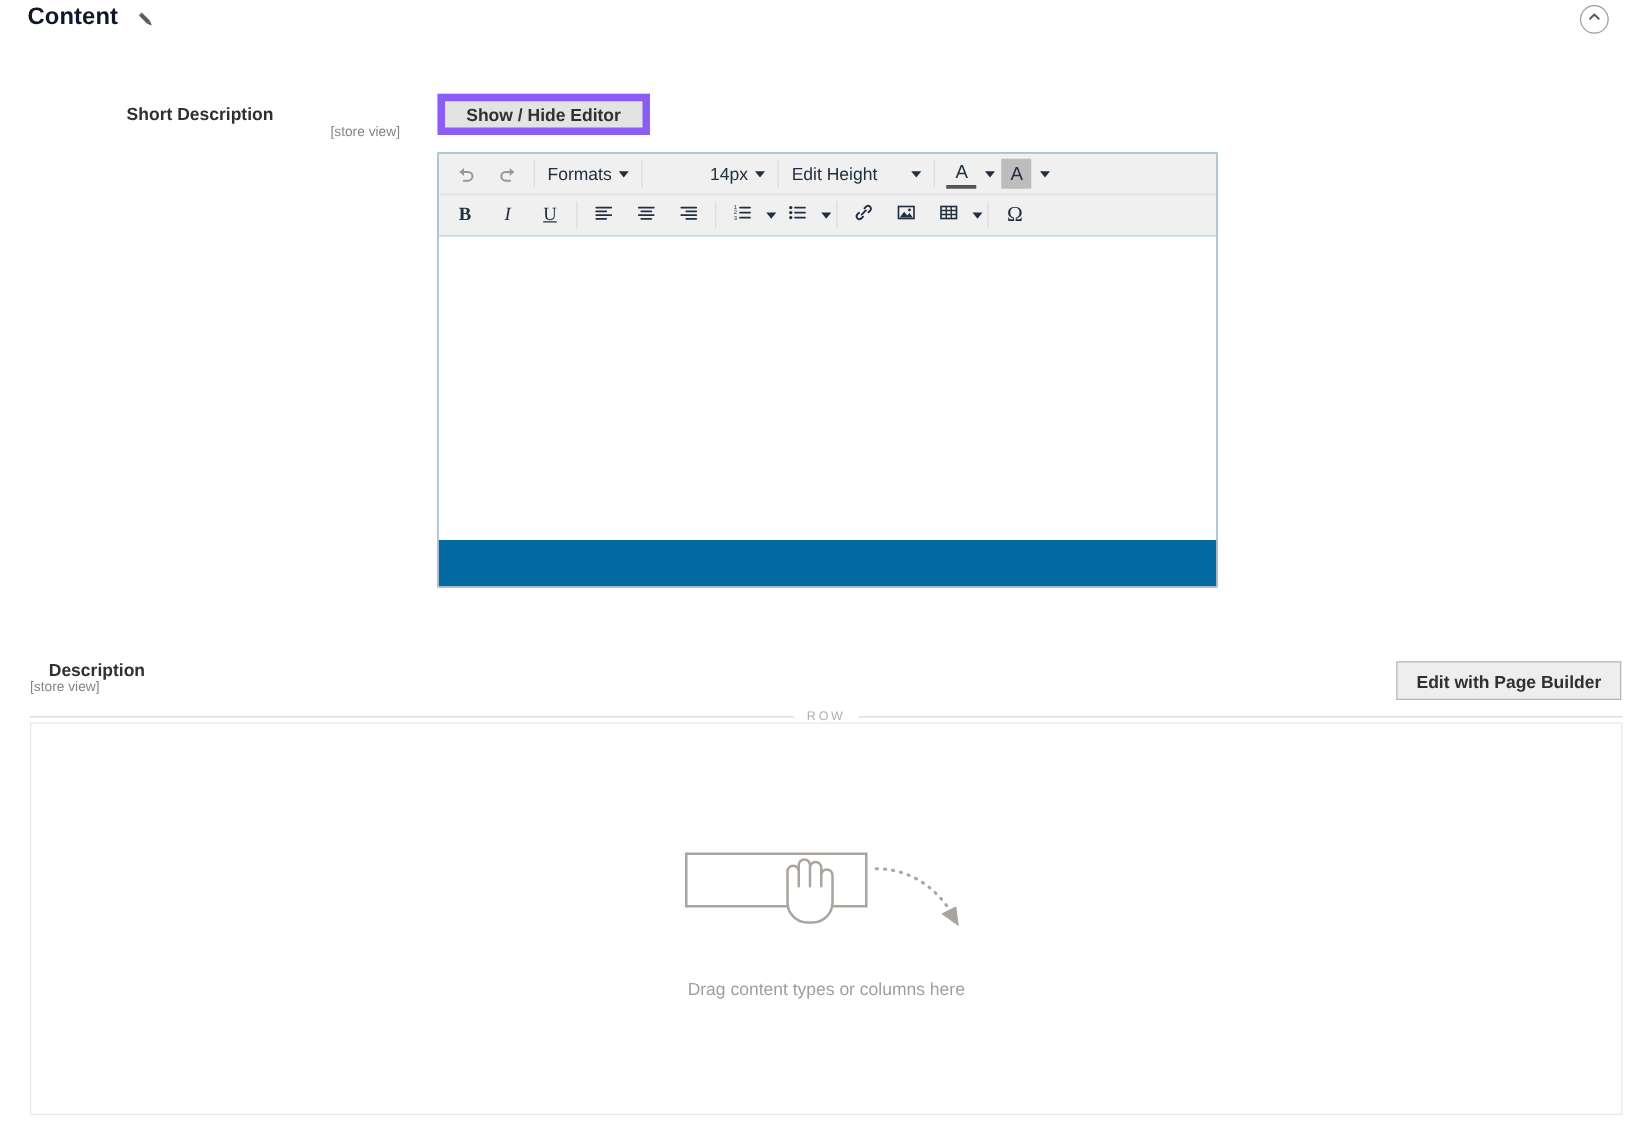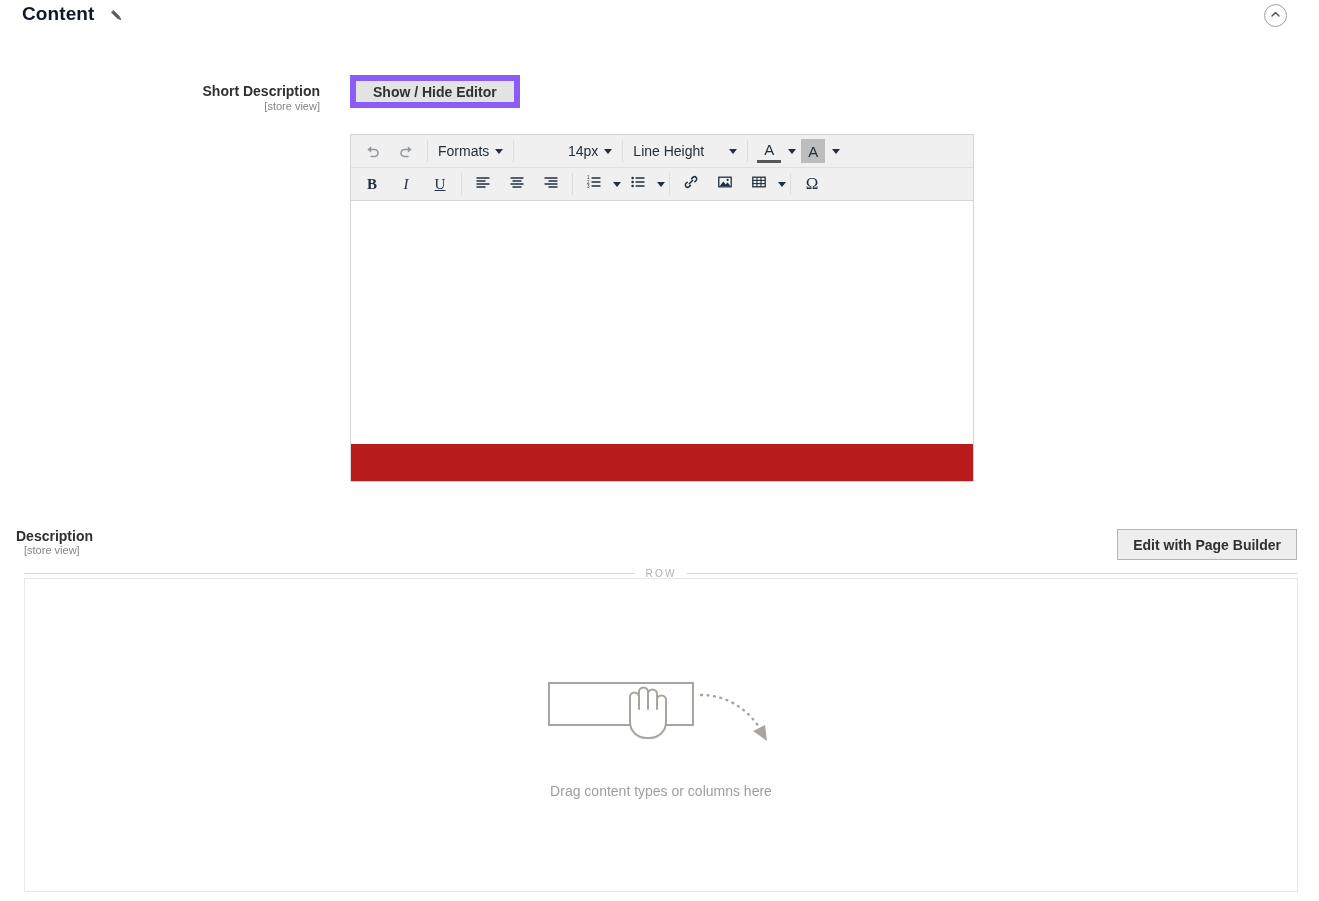--- a/index.html
+++ b/index.html
@@ -55,21 +55,21 @@
     align-items: center;
     justify-content: center;
   }
 
   
   .short-desc-label {
     position: absolute;
     left: 0;
     top: 83px;
     width: 320px;
-    text-align: right;
+    text-align: center;
     font-size: 14px;
     font-weight: 700;
     color: #303030;
     line-height: 17px;
   }
   .short-desc-scope {
     position: absolute;
     left: 0;
     top: 99px;
     width: 320px;
@@ -97,22 +97,21 @@
 
   
   .editor {
     position: absolute;
     left: 350px;
     top: 122px;
     width: 624px;
     height: 348px;
     border: 1px solid #d6d6d6;
     box-sizing: border-box;
-    background: #b91c1c;
-    margin-top: 12px;
+    background: #0369a1;
   }
   .tox-toolbar-wrap {
     background: #f0f0f0;
     border-bottom: 1px solid #d6d6d6;
   }
   .tox-toolbar {
     display: flex;
     align-items: center;
     height: 32px;
     padding: 0 4px;
@@ -202,21 +201,21 @@
     position: absolute;
     right: 2px;
     bottom: 1px;
     width: 11px;
     height: 11px;
   }
 
   
   .desc-label {
     position: absolute;
-    left: 16px;
+    left: 39px;
     top: 528px;
     font-size: 14px;
     font-weight: 700;
     color: #303030;
   }
   .desc-scope {
     position: absolute;
     left: 24px;
     top: 544px;
     font-size: 11px;
@@ -351,21 +350,21 @@
       <div class="tsep"></div>
 
       <div class="tselect wide">
         <span>14px</span>
         <span class="caret"></span>
       </div>
 
       <div class="tsep"></div>
 
       <div class="tselect wide2">
-        <span>Line Height</span>
+        <span>Edit Height</span>
         <span class="caret"></span>
       </div>
 
       <div class="tsep"></div>
 
       <div class="tbtn">
         <span class="colorbtn fore">A</span>
       </div>
       <span class="caret-sm"></span>
 

